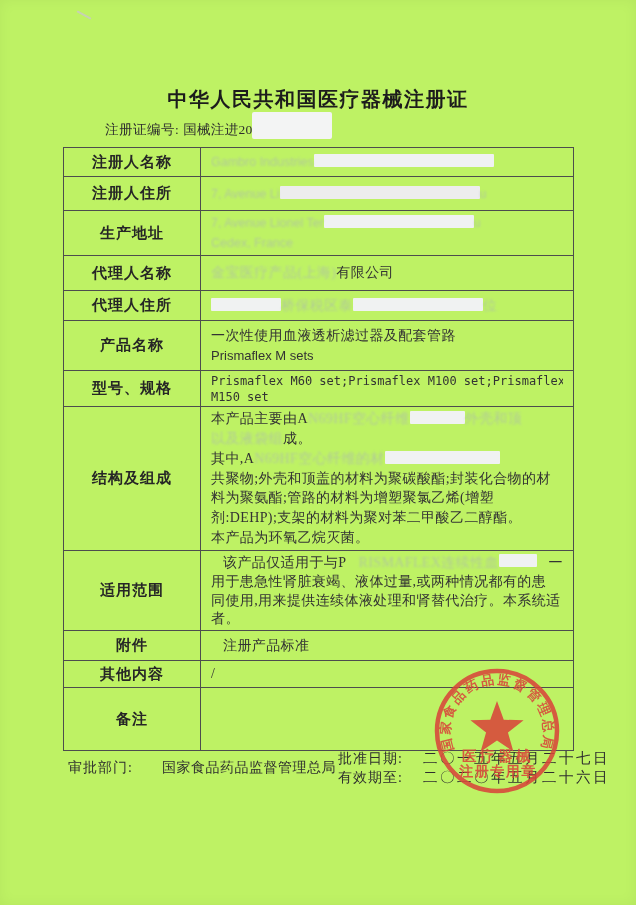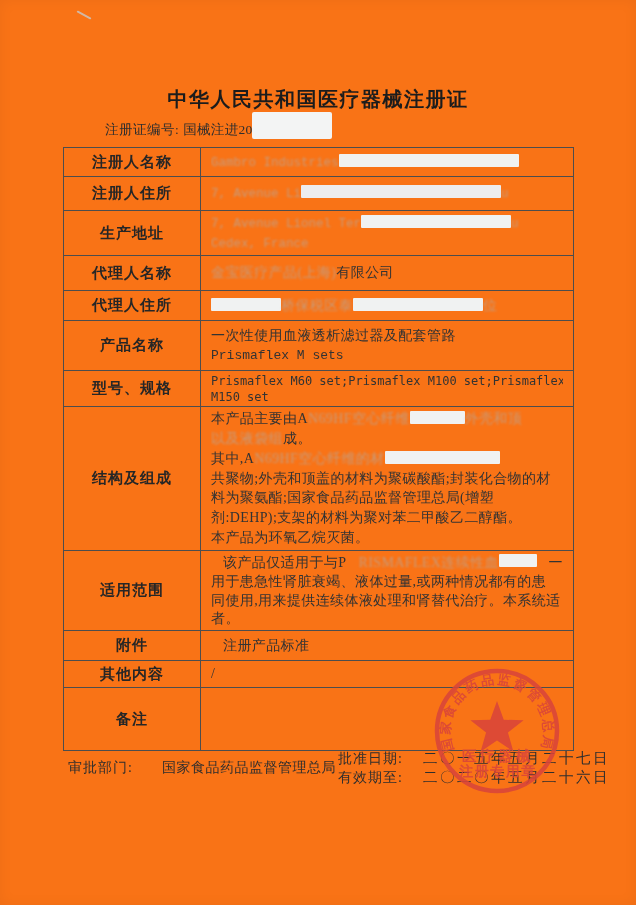--- a/index.html
+++ b/index.html
@@ -6,21 +6,21 @@
   body{
     width:636px;height:905px;
     background:#ffffff;
     font-family:"Liberation Serif","DejaVu Serif",serif;
     color:#333;
     position:relative;
     overflow:hidden;
   }
   .page{
     position:absolute;inset:0;
-    background:#f97316;
+    background:#bef264;
     box-shadow:inset 0 0 14px rgba(0,0,0,0.05);
   }
   .artifact{
     position:absolute;left:76px;top:14px;width:16px;height:2px;
     background:#c8c8c8;transform:rotate(28deg);border-radius:1px;opacity:.8;
   }
   .title{
     position:absolute;left:0;top:86px;width:100%;
     text-align:center;font-size:20px;font-weight:bold;color:#1c1c1c;
     letter-spacing:1.5px;
@@ -45,21 +45,21 @@
     font-size:15px;font-weight:600;color:#262626;letter-spacing:1px;
   }
   .val{
     flex:1;min-width:0;padding:2px 10px;box-sizing:border-box;
     display:flex;flex-direction:column;justify-content:center;
     font-size:14px;color:#333;letter-spacing:0.4px;
   }
   .tline{white-space:nowrap;line-height:20px;overflow:hidden;}
   .tflex{display:flex;align-items:baseline;}
   .push-right{margin-left:auto;}
-  .mono{font-family:Liberation Mono, monospace;font-size:12.5px;letter-spacing:0;}
+  .mono{font-family:Liberation Sans, sans-serif;font-size:12.5px;letter-spacing:0;}
   .mono-sm{font-family:"DejaVu Sans Mono","Liberation Mono",monospace;font-size:12px;letter-spacing:0;}
   .faint{color:#a9b3b7;opacity:.62;filter:blur(1.1px);}
   .patch{display:inline-block;height:13px;background:#f0f2f2;vertical-align:-1px;border-radius:1px;}
   .indent1{text-indent:12px;}
 
   .footer-dept-label{position:absolute;left:68px;top:759px;font-size:14px;color:#2e2e2e;letter-spacing:1px;}
   .footer-dept-value{position:absolute;left:162px;top:759px;font-size:14px;color:#2e2e2e;letter-spacing:0.5px;}
   .footer-approve{position:absolute;left:338px;top:749px;font-size:14px;color:#2e2e2e;white-space:nowrap;}
   .footer-valid{position:absolute;left:338px;top:768px;font-size:14px;color:#2e2e2e;white-space:nowrap;}
   .date-label{letter-spacing:1px;margin-right:20px;}
@@ -135,21 +135,21 @@
       </div>
     </div>
 
     <div class="row" style="height:144px">
       <div class="lbl">结构及组成</div>
       <div class="val">
         <div class="tline"><span>本产品主要由A</span><span class="faint">N69HF空心纤维</span><span class="patch" style="width:55px"></span><span class="faint">外壳和顶</span></div>
         <div class="tline"><span class="faint">以及液袋组</span><span>成。</span></div>
         <div class="tline"><span>其中,A</span><span class="faint">N69HF空心纤维的材</span><span class="patch" style="width:115px"></span></div>
         <div class="tline">共聚物;外壳和顶盖的材料为聚碳酸酯;封装化合物的材</div>
-        <div class="tline">料为聚氨酯;国家食品药品监督管理总局(增塑</div>
+        <div class="tline">料为聚氨酯;管路的材料为增塑聚氯乙烯(增塑</div>
         <div class="tline">剂:DEHP);支架的材料为聚对苯二甲酸乙二醇酯。</div>
         <div class="tline">本产品为环氧乙烷灭菌。</div>
       </div>
     </div>
 
     <div class="row" style="height:80px">
       <div class="lbl">适用范围</div>
       <div class="val">
         <div class="tline tflex indent1">
             <span>该产品仅适用于与P</span>

